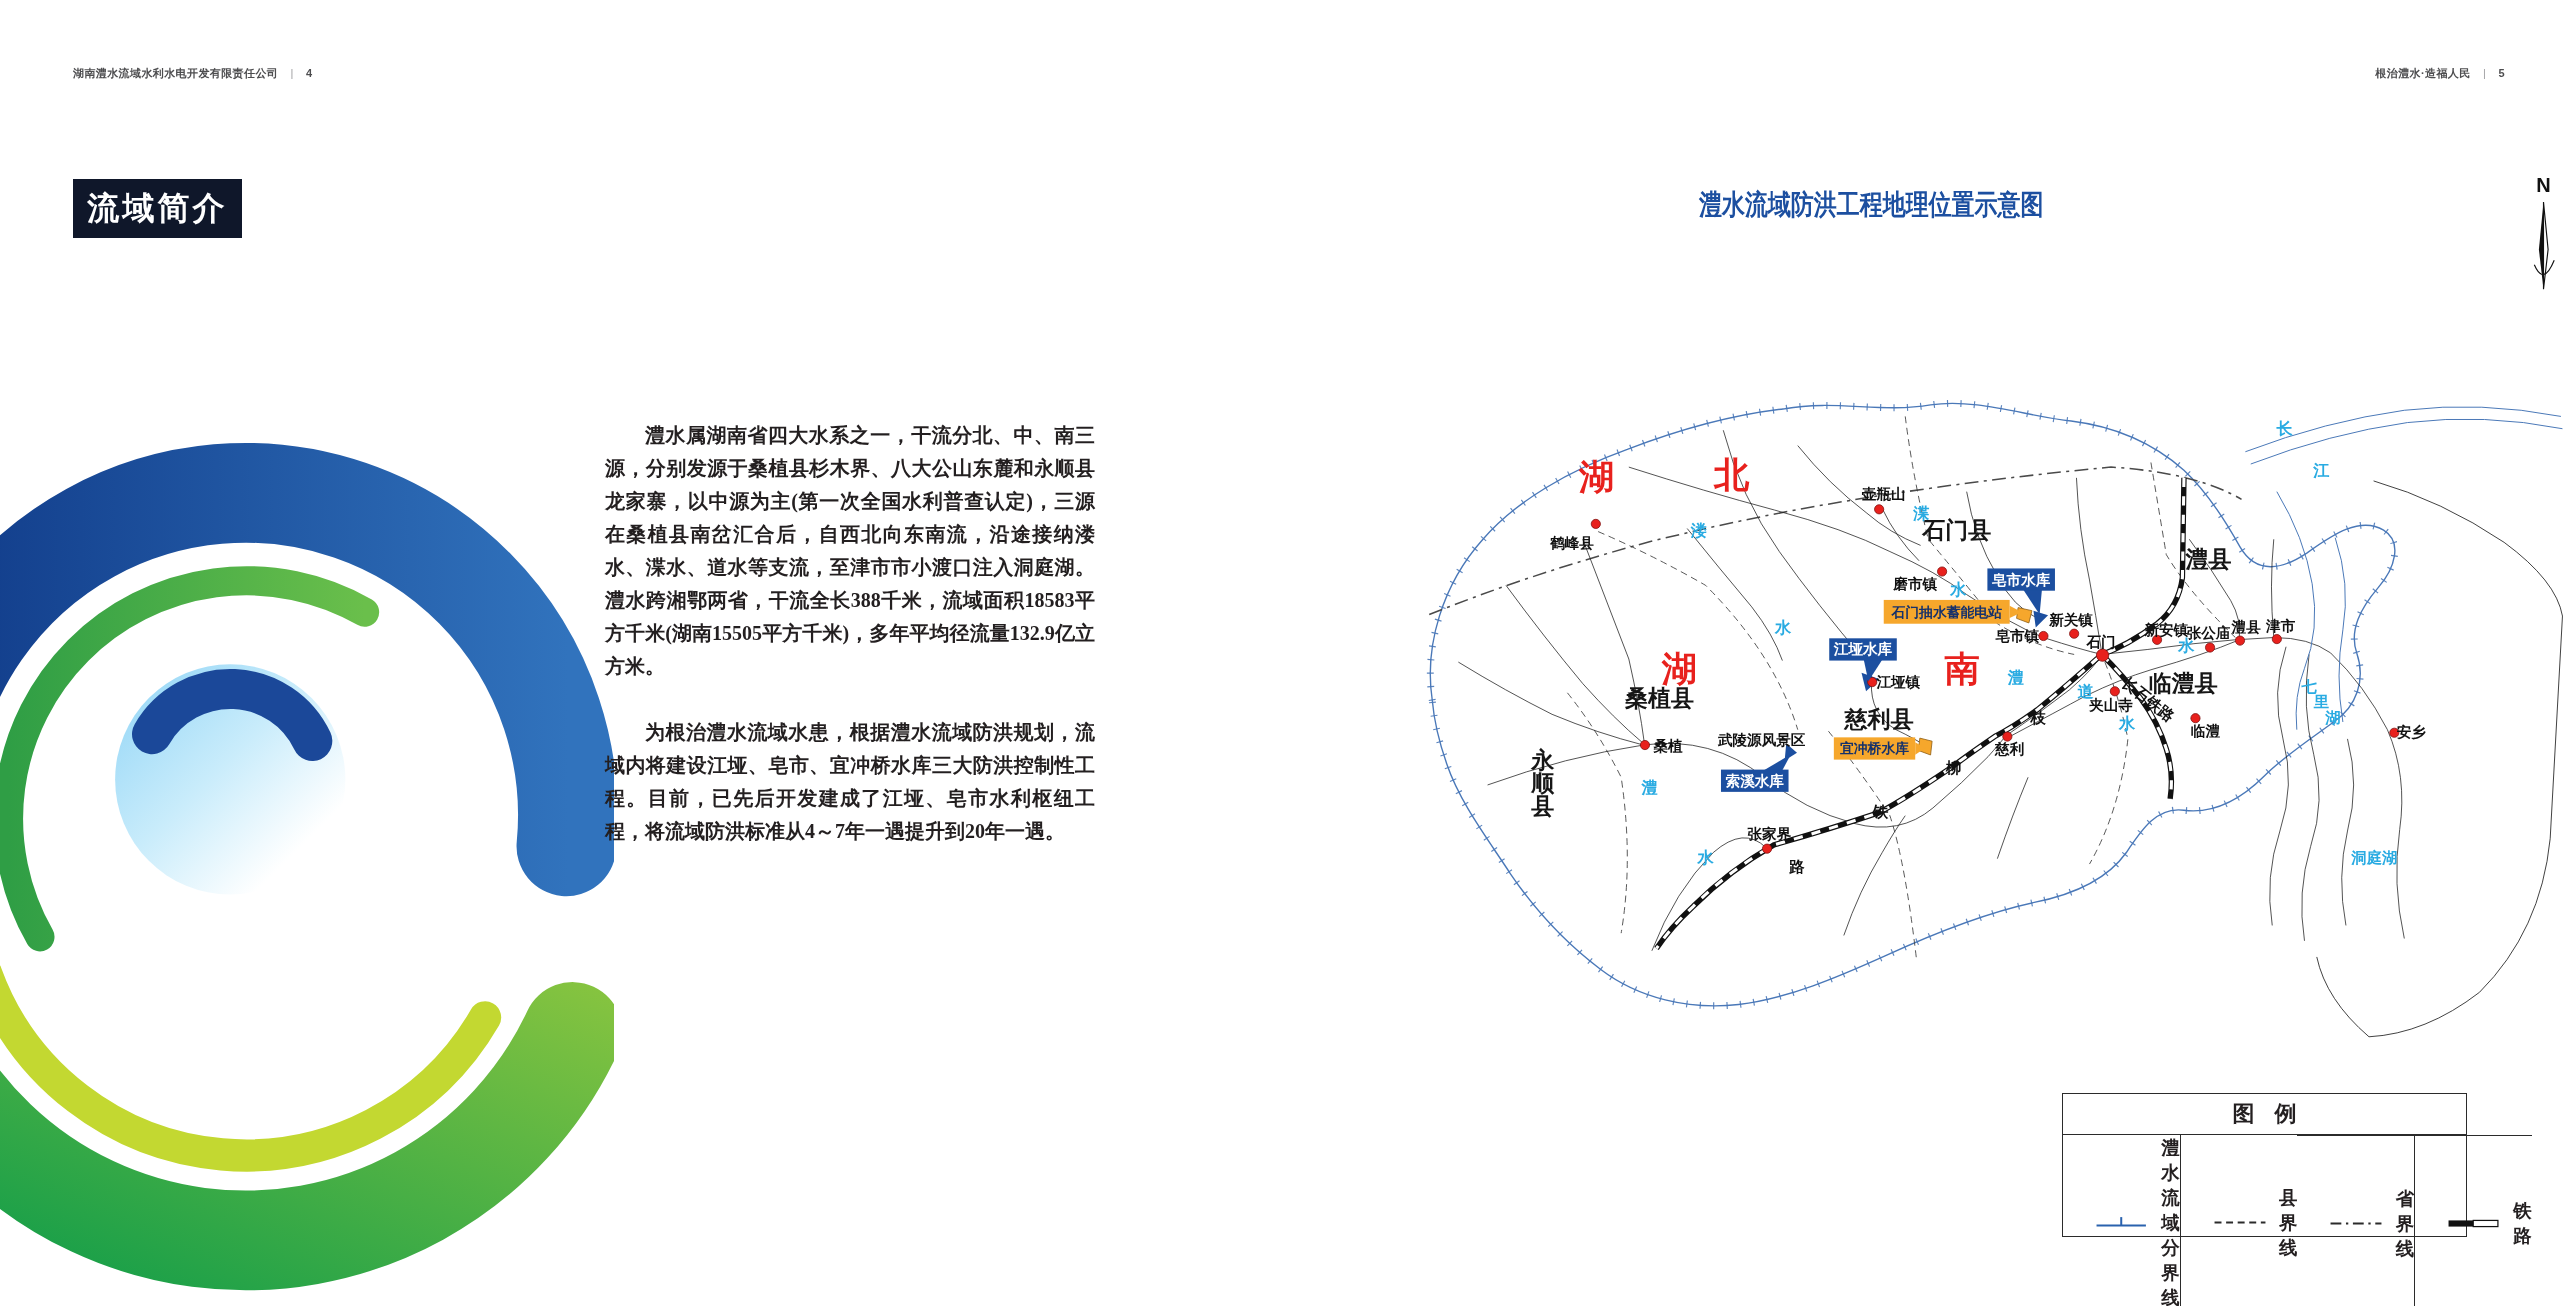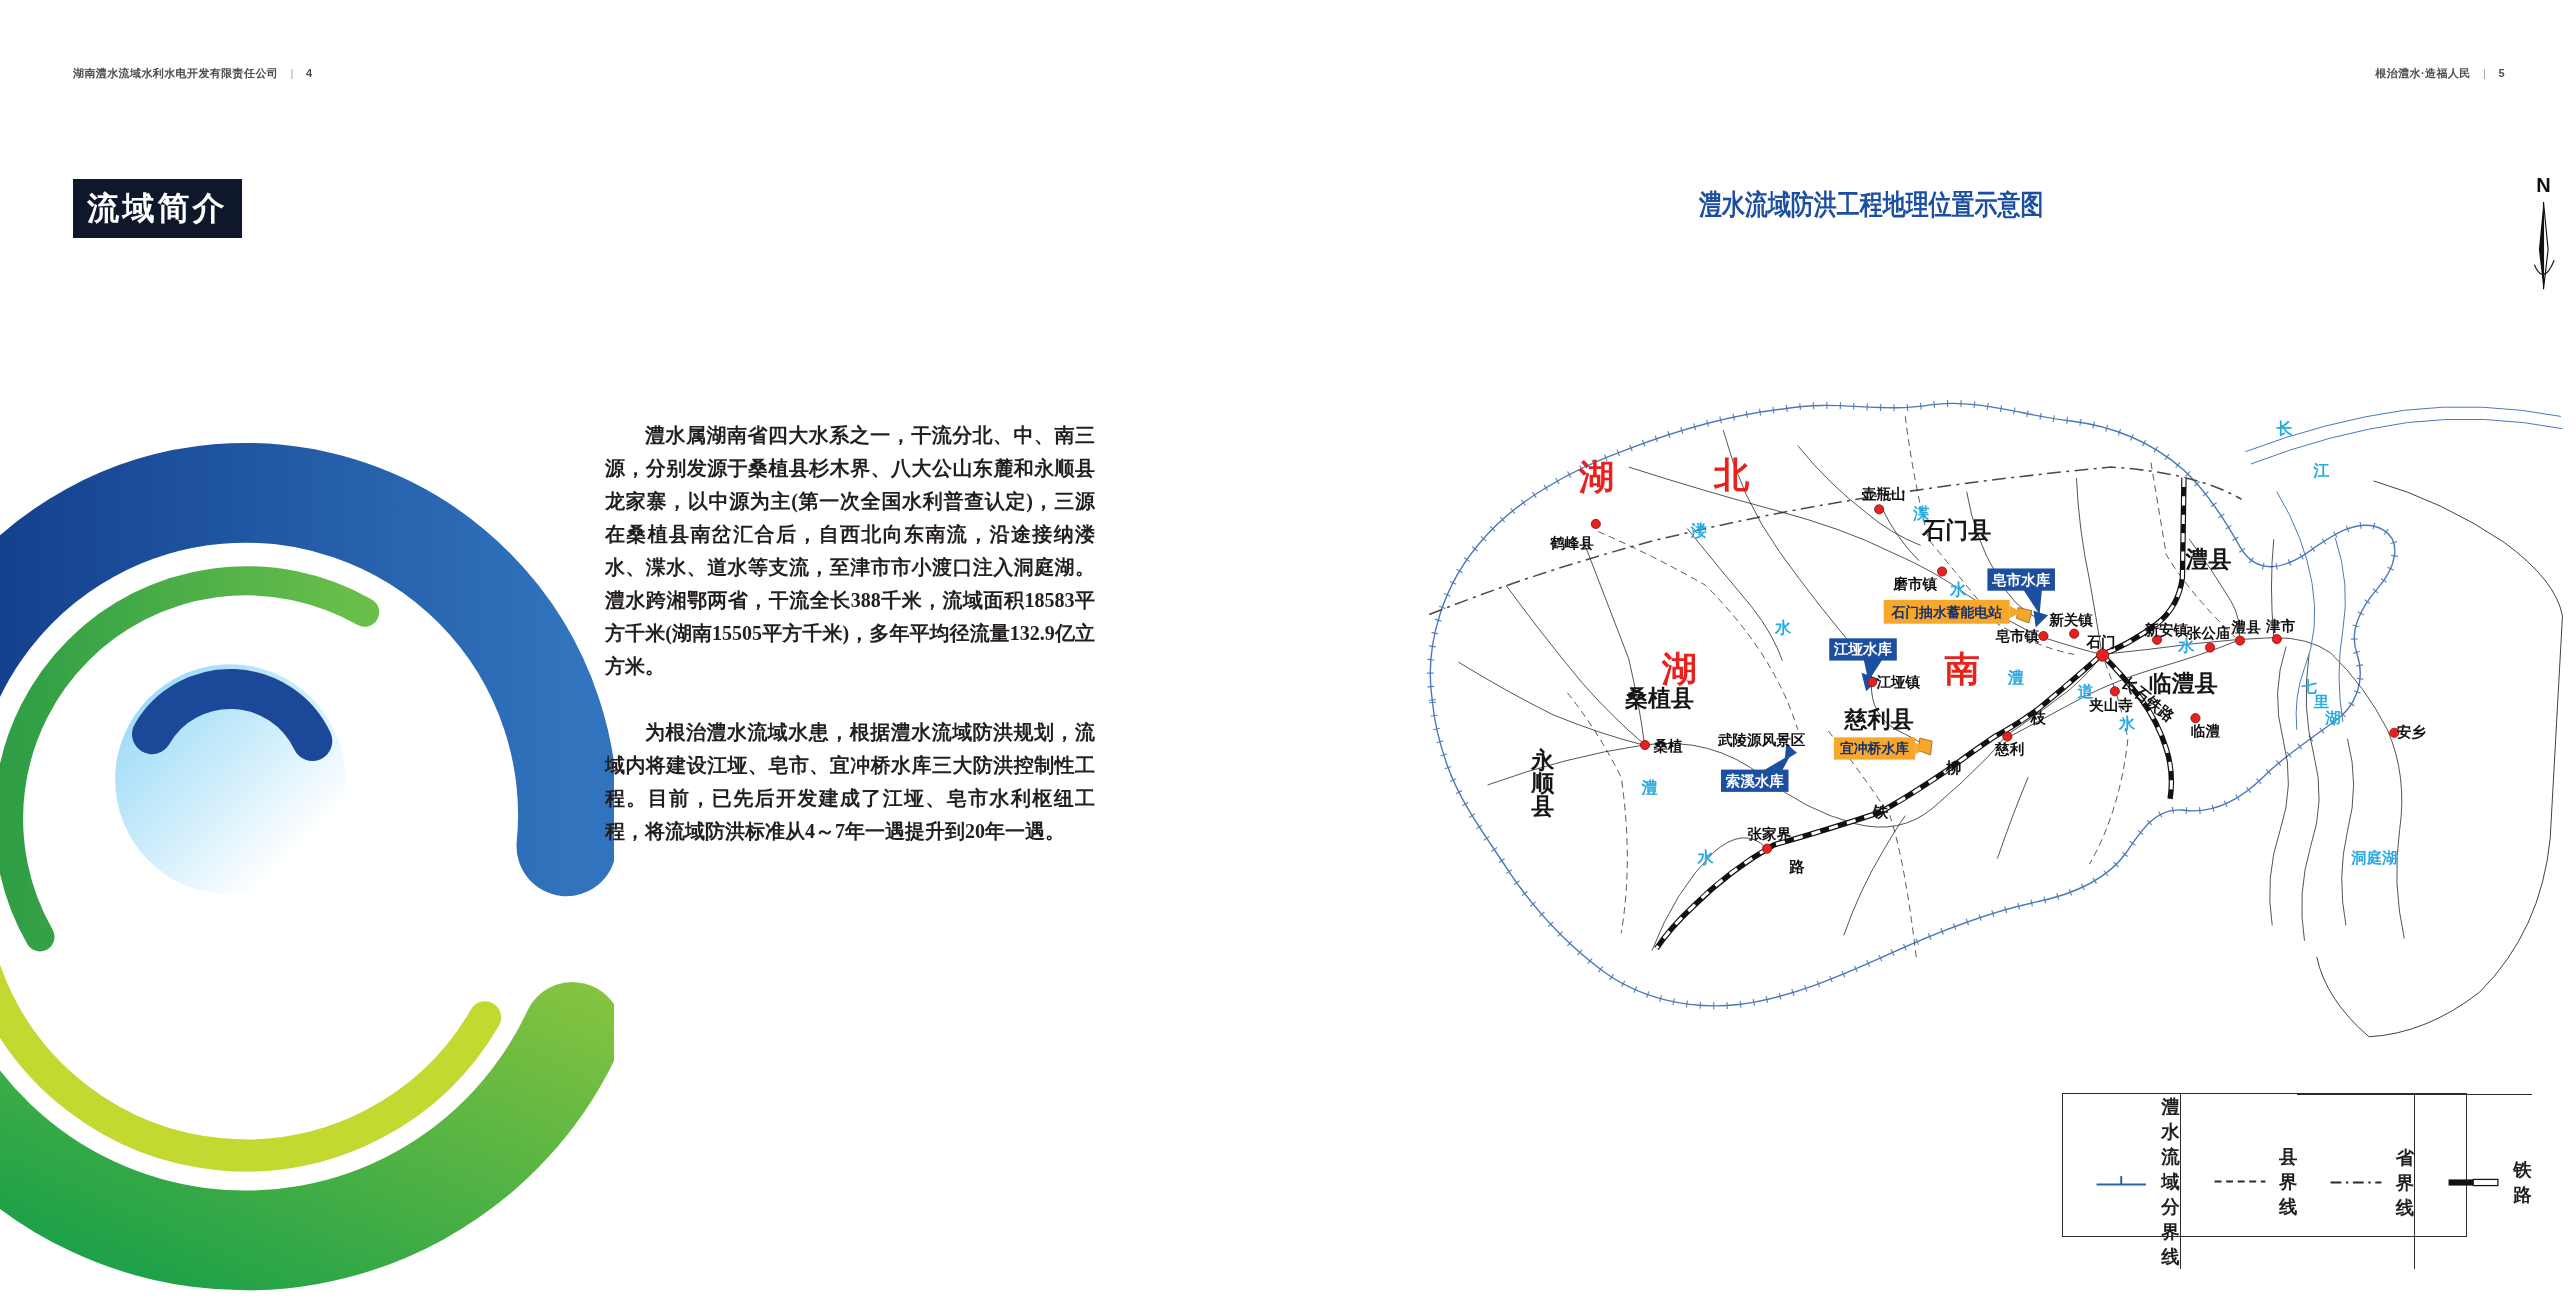--- a/index.html
+++ b/index.html
@@ -280,20 +280,21 @@
       <polygon points="2618,788.5 2618,804.5 2634,797" fill="#f6a72c"></polygon>
       <rect x="2454" y="781" width="164" height="31" fill="#f6a72c"></rect>
       <text x="2536" y="803" class="proj-label" text-anchor="middle">石门抽水蓄能电站</text>
       <polygon points="2495,966.5 2495,982.5 2508,974" fill="#f6a72c"></polygon>
       <rect x="2389" y="960" width="106" height="29" fill="#f6a72c"></rect>
       <text x="2442" y="980" class="proj-label" text-anchor="middle">宜冲桥水库</text>
     </g>
 </svg>
 
 <div id="legend">
+  <div id="legend-title">图例</div>
   <div id="legend-grid">
     <div class="legend-cell">
       <svg class="legend-sym" width="54" height="17" viewBox="0 0 70 22">
         <line x1="2" y1="15" x2="66" y2="15" stroke="#2a62ae" stroke-width="2.6"></line>
         <line x1="34" y1="4" x2="34" y2="15" stroke="#2a62ae" stroke-width="2.6"></line>
       </svg>
       <span class="legend-label">澧水流域分界线</span>
     </div>
     <div class="legend-cell bl">
       <svg class="legend-sym" width="54" height="17" viewBox="0 0 70 22">

